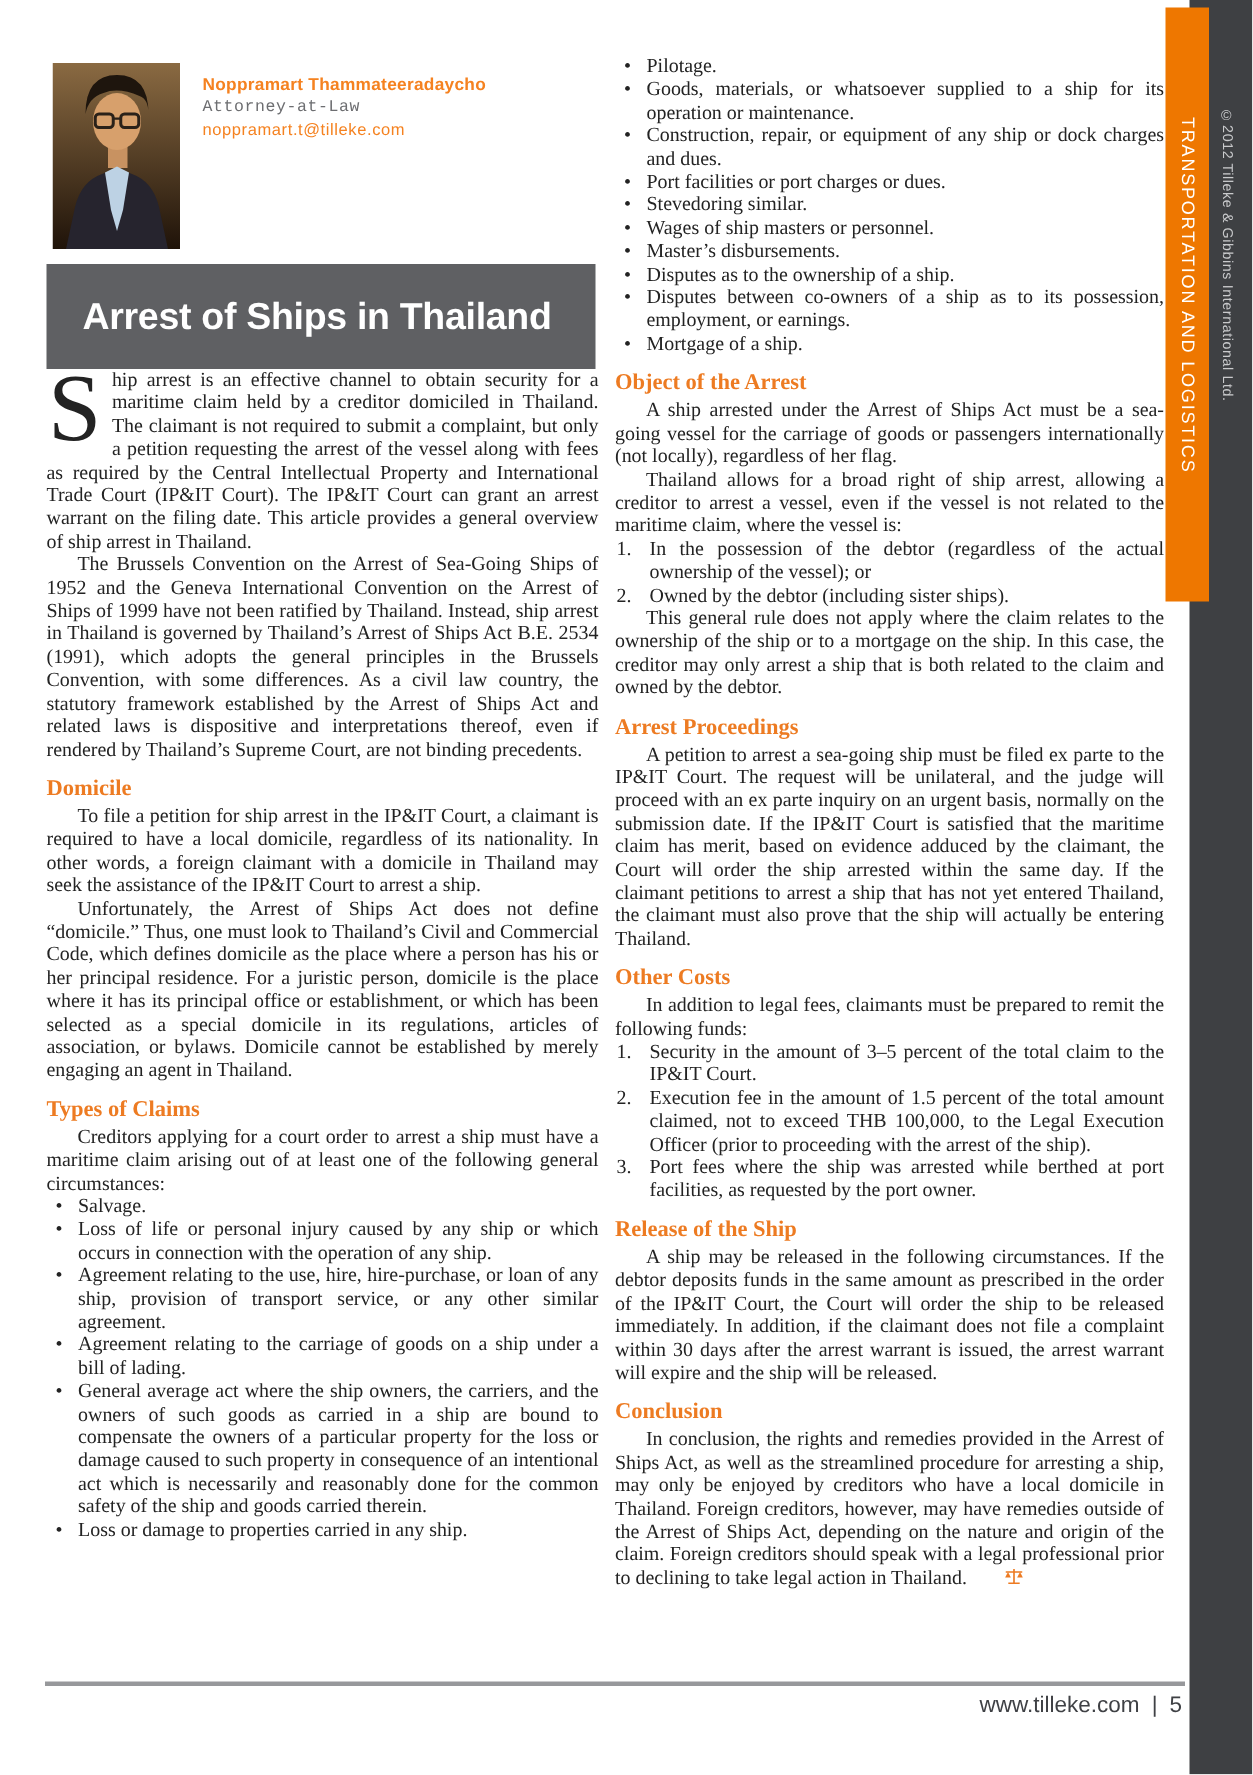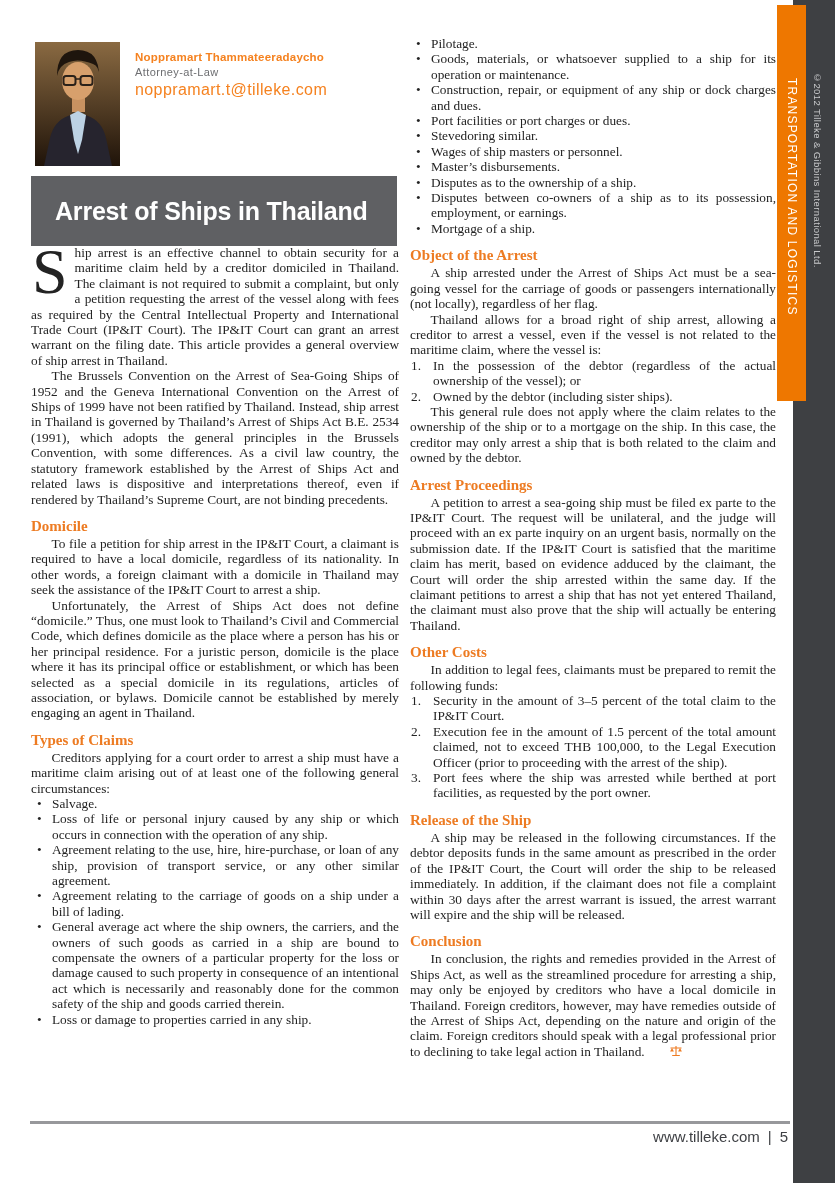--- a/index.html
+++ b/index.html
@@ -5,22 +5,22 @@
   html,body { margin:0; padding:0; background:#ffffff; }
   .page {
     position:relative; width:835px; height:1183px; background:#ffffff;
     overflow:hidden; font-family:"Liberation Serif", serif; color:#232323;
   }
 
   
   .photo { position:absolute; left:35px; top:42px; width:85px; height:124px; }
   .author-block { position:absolute; left:135px; top:51px; font-family:"Liberation Sans", sans-serif; }
   .author-name  { color:#F58220; font-weight:bold; font-size:11.5px; letter-spacing:.2px; }
-  .author-title { color:#6d6e71; font-size:11px; margin-top:3px; letter-spacing:.4px; }
-  .author-email { color:#F58220; font-size:16px; margin-top:3px; letter-spacing:.4px; }
+  .author-title { color:#6d6e71; font-size:11px; margin-top:3px; letter-spacing:.4px;font-family:Liberation Mono, monospace; }
+  .author-email { color:#F58220; font-size:11px; margin-top:3px; letter-spacing:.4px; }
 
   .title-bar { position:absolute; left:31px; top:176px; width:366px; height:70px;
     background:#5F6063; display:flex; align-items:center; }
   .title-bar h1 { margin:0 0 0 24px; font-family:"Liberation Sans", sans-serif;
     font-weight:bold; font-size:25px; color:#ffffff; letter-spacing:-0.2px; }
 
   
   .col { position:absolute; text-align:justify; font-size:13.3px; line-height:15.4px; }
   .col-left  { left:31px;  top:245px; width:368px; }
   .col-right { left:410px; top:36px;  width:366px; }

